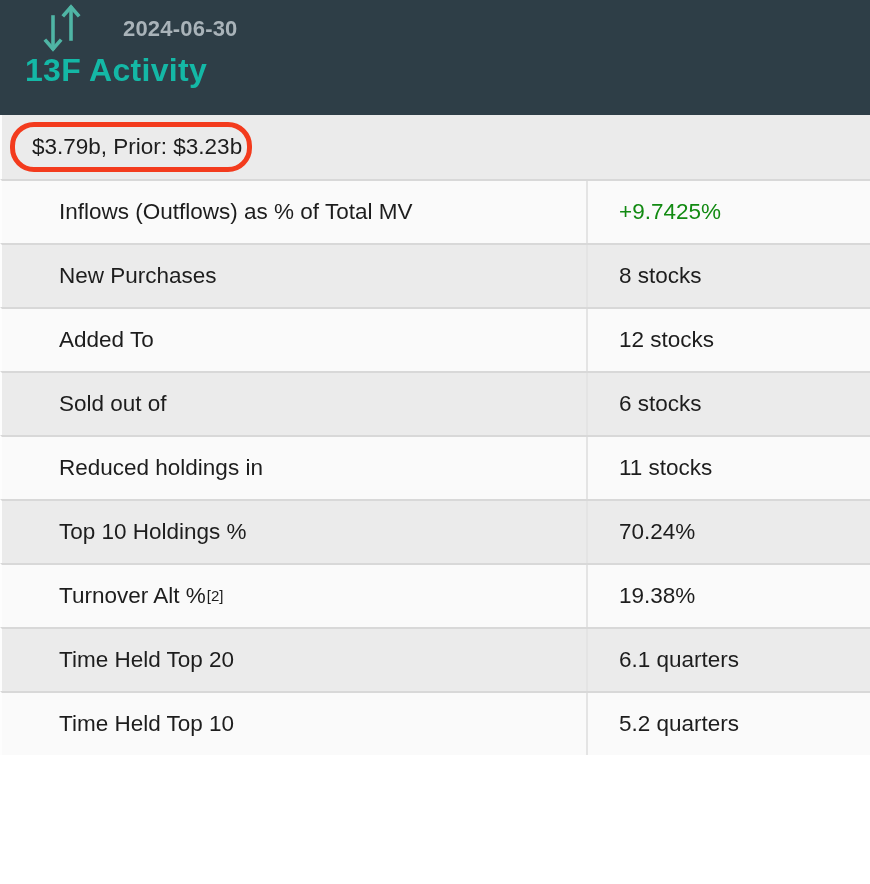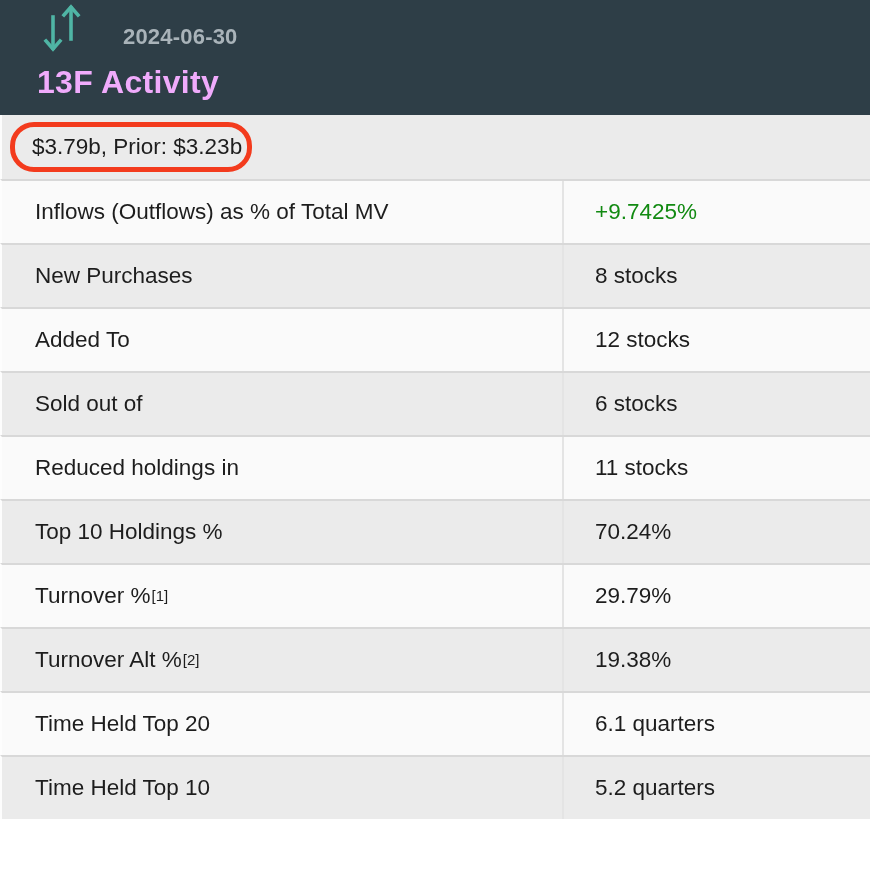--- a/index.html
+++ b/index.html
@@ -27,51 +27,52 @@
     position: absolute;
     left: 38px;
     top: 2px;
     width: 48px;
     height: 52px;
     cursor: pointer;
   }
   .report-date {
     position: absolute;
     left: 123px;
-    top: 24px;
+    top: 16px;
     font-size: 22px;
     font-weight: bold;
     color: #a9b3b9;
     letter-spacing: 0.2px;
     cursor: pointer;
   }
   .panel-title {
     position: absolute;
     left: 25px;
     top: 52px;
-    margin: 12px;
+    margin: 0;
     font-size: 32px;
     font-weight: bold;
-    color: #f0abfc;
+    color: #14b8a6;
     letter-spacing: 0.3px;
   }
 
   
   .activity-table {
     width: 100%;
   }
   .row {
     display: flex;
     height: 64px;
     align-items: stretch;
     border-left: 2px solid #fdfdfd;
     box-sizing: border-box;
   }
   .row + .row {
     border-top: 2px solid #d8d8d8;
+    padding-left: 24px;
   }
   .row:nth-child(odd)  { background: #ebebeb; }
   .row:nth-child(even) { background: #fafafa; }
 
   .cell {
     display: flex;
     align-items: center;
     font-size: 22.5px;
     color: #1d1d1d;
     box-sizing: border-box;
@@ -164,27 +165,20 @@
     <div class="row">
       <div class="cell label">Reduced holdings in</div>
       <div class="cell value">11 stocks</div>
     </div>
 
     <div class="row">
       <div class="cell label">Top 10 Holdings %</div>
       <div class="cell value">70.24%</div>
     </div>
 
-    <div class="row">
-      <div class="cell label">
-        <span>Turnover %</span>
-          <sup class="footnote">[1]</sup>
-      </div>
-      <div class="cell value">29.79%</div>
-    </div>
 
     <div class="row">
       <div class="cell label">
         <span>Turnover Alt %</span>
           <sup class="footnote">[2]</sup>
       </div>
       <div class="cell value">19.38%</div>
     </div>
 
     <div class="row">

